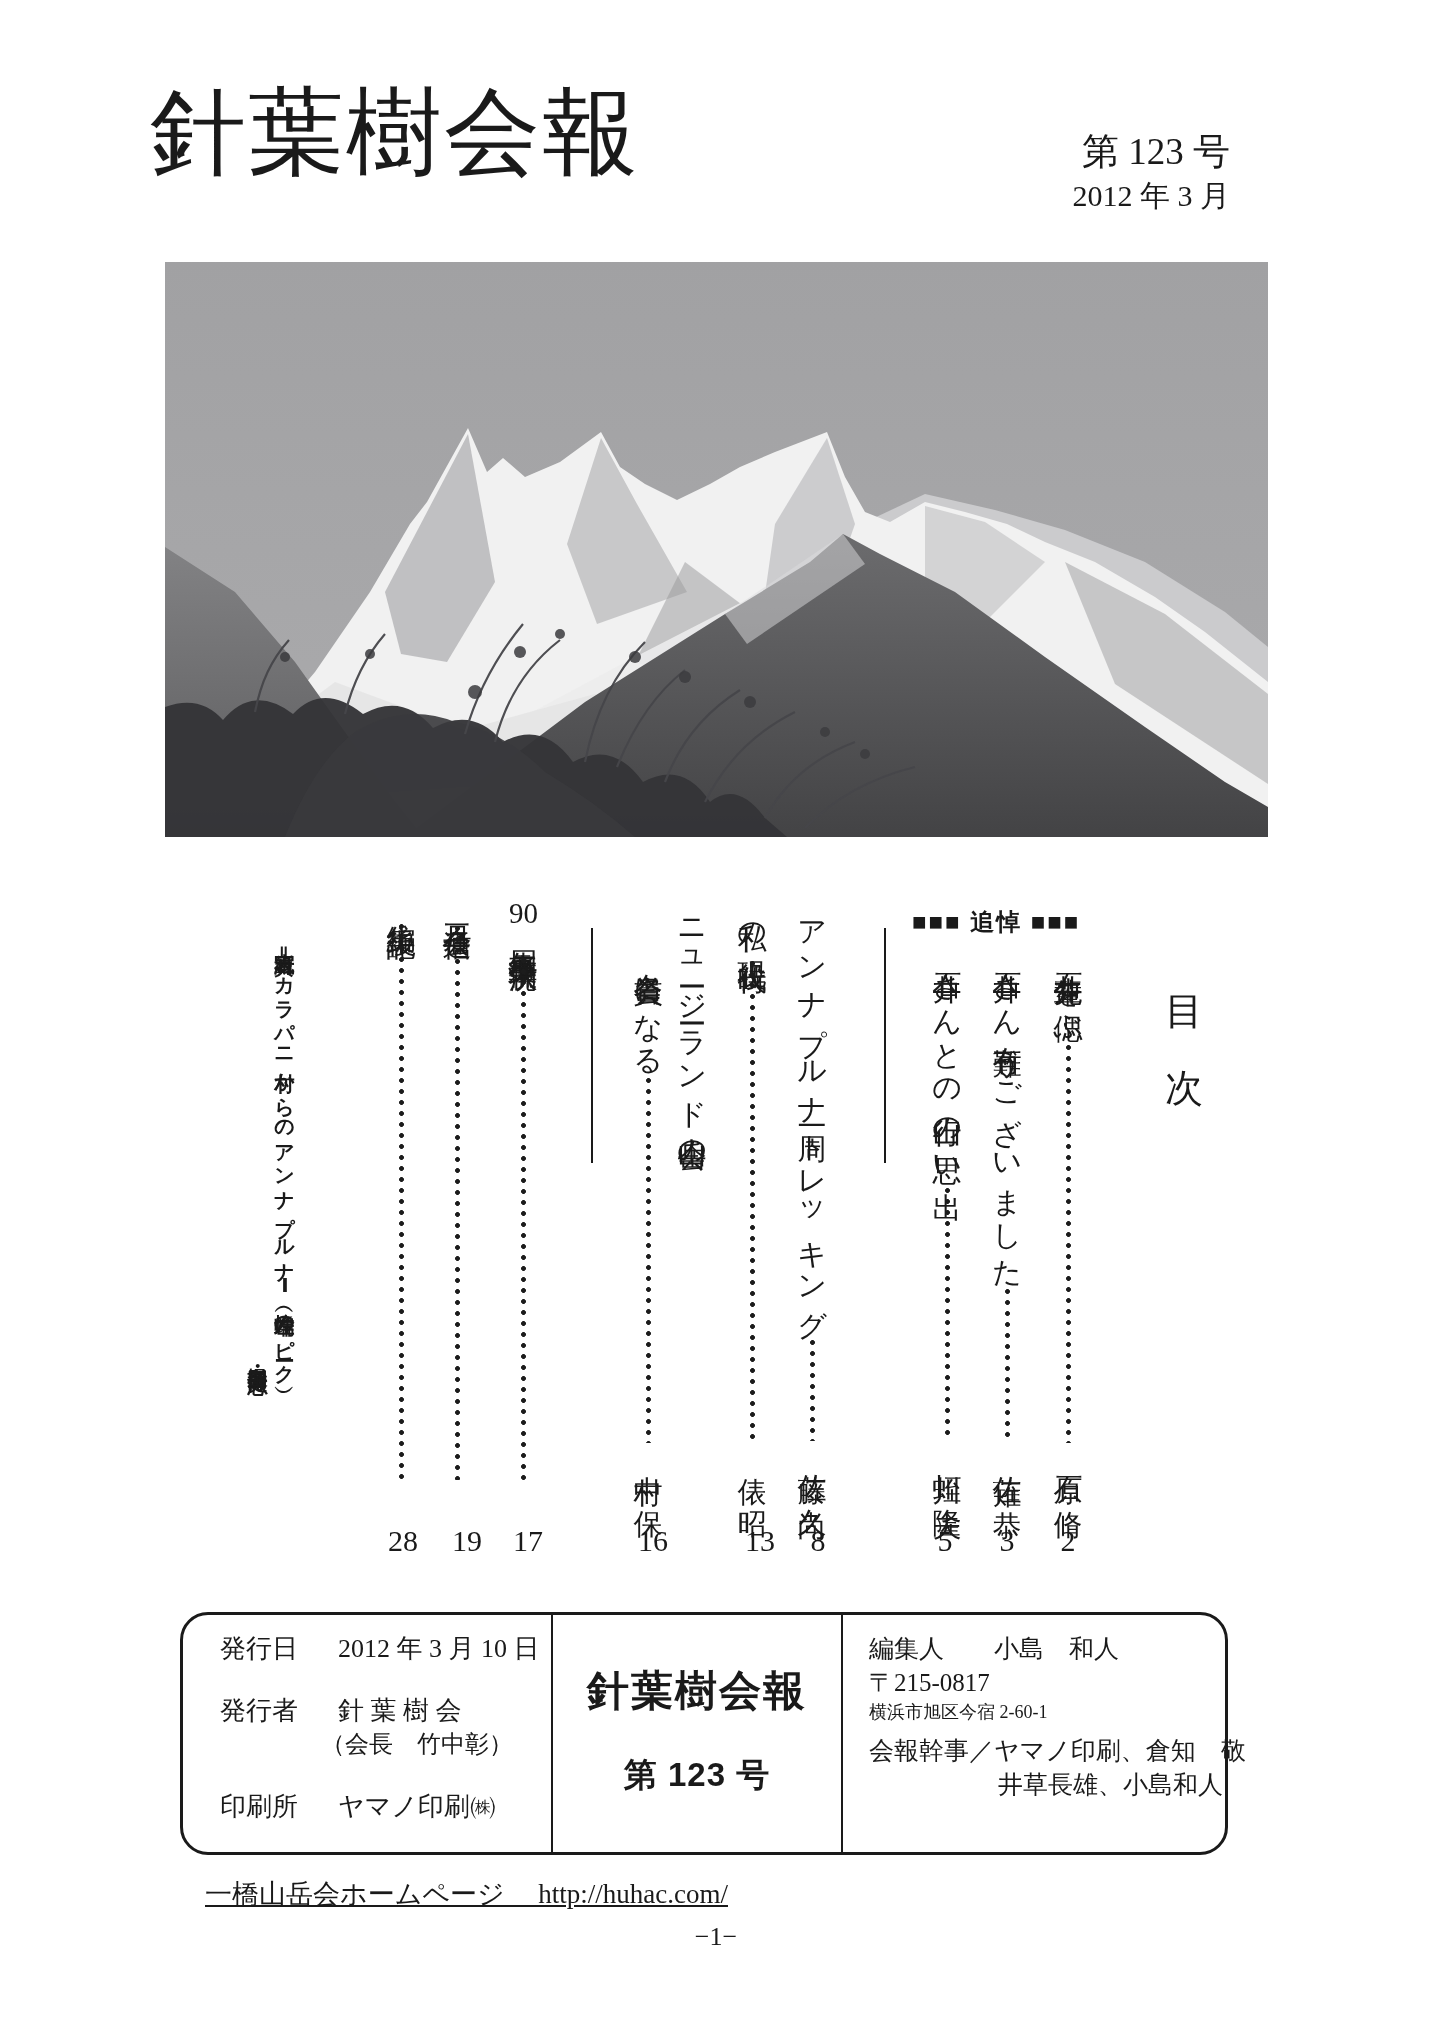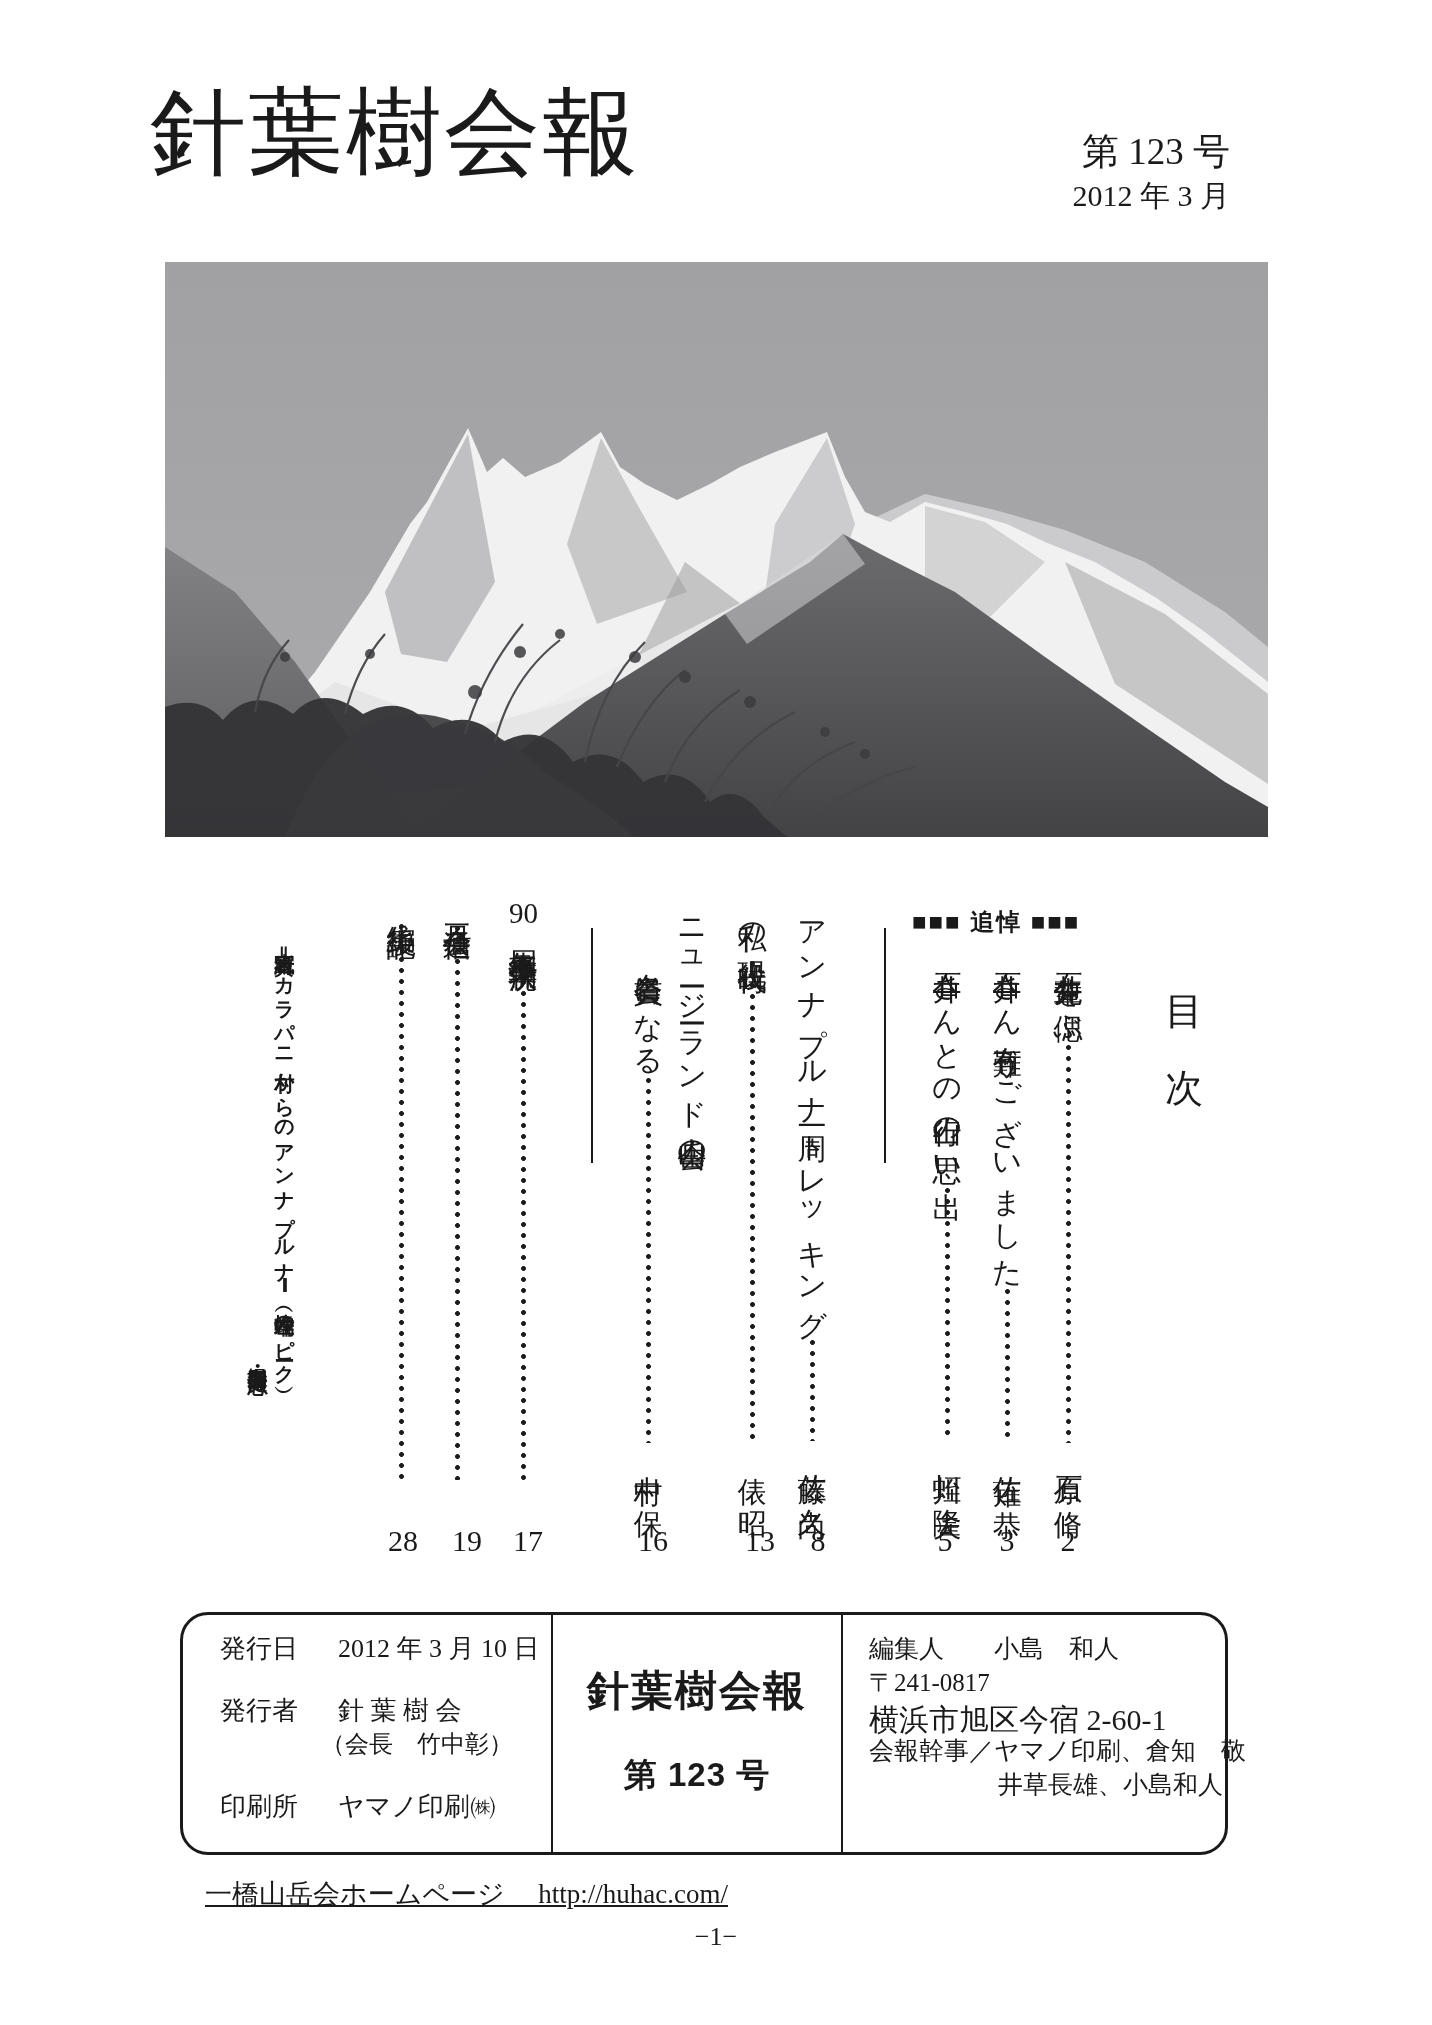--- a/index.html
+++ b/index.html
@@ -236,20 +236,20 @@
 
   <div class="cell-row" style="left:37px;top:20px"><span class="lbl">発行日</span><span>2012 年 3 月 10 日</span></div>
   <div class="cell-row" style="left:37px;top:82px"><span class="lbl">発行者</span><span>針 葉 樹 会</span></div>
   <div class="cell-row" style="left:138px;top:116px;font-size:24px">（会長　竹中彰）</div>
   <div class="cell-row" style="left:37px;top:178px"><span class="lbl">印刷所</span><span>ヤマノ印刷㈱</span></div>
 
   <div class="ctitle t1">針葉樹会報</div>
   <div class="ctitle t2">第 123 号</div>
 
   <div class="cell-row" style="left:686px;top:20px;font-size:25px">編集人　　小島　和人</div>
-  <div class="cell-row" style="left:686px;top:54px;font-size:25px">〒241-0817</div>
-  <div class="cell-row" style="left:686px;top:88px;font-size:30px">横浜市旭区今宿 2-60-1</div>
+  <div class="cell-row" style="left:686px;top:54px;font-size:25px">〒215-0817</div>
+  <div class="cell-row" style="left:686px;top:88px;font-size:18px">横浜市旭区今宿 2-60-1</div>
   <div class="cell-row" style="left:686px;top:122px;font-size:25px">会報幹事／ヤマノ印刷、倉知　敬</div>
   <div class="cell-row" style="left:815px;top:156px;font-size:25px">井草長雄、小島和人</div>
 </div>
 
 <div class="abs homepage">一橋山岳会ホームページ　 http://huhac.com/</div>
 <div class="abs pageno">−1−</div>
 
 </body></html>

